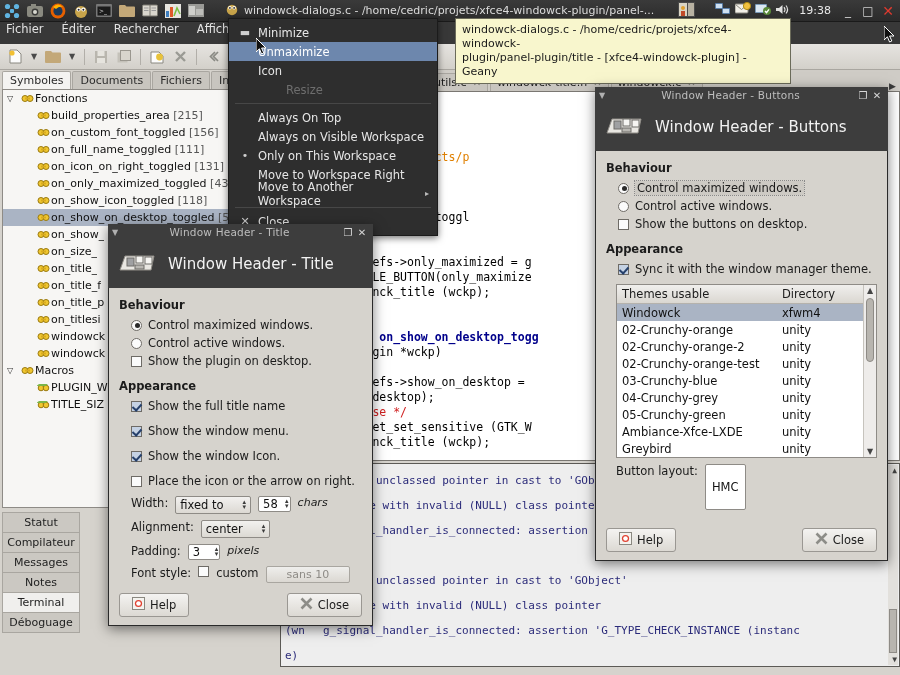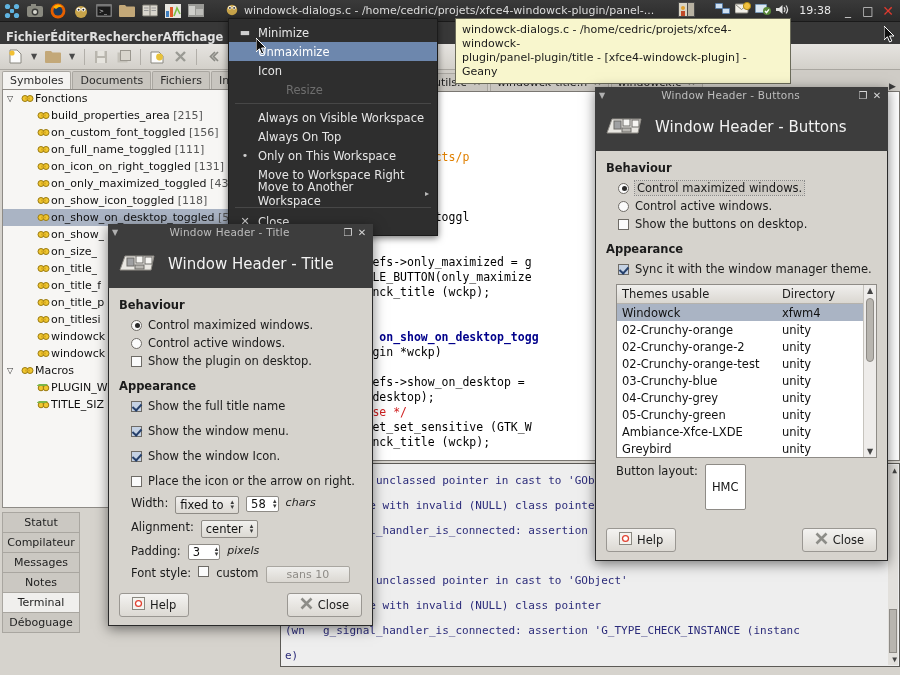--- a/index.html
+++ b/index.html
@@ -26,22 +26,22 @@
     color:#dcdcdc; font-size:11px; white-space:nowrap; overflow:hidden;
   }
   .tray { margin-left:auto; display:flex; align-items:center; gap:4px; padding-right:4px; }
   .clock { color:#e8e8e8; font-size:11px; padding:0 5px; }
   .wbtn { width:16px; height:16px; display:flex; align-items:center; justify-content:center; color:#cfcfcf; font-size:12px; }
   .wbtn.close { color:#e03a2f; font-weight:bold; font-size:14px; }
 
   
   #geany { position:absolute; left:0; top:22px; width:900px; height:653px; background:#d6d3cd; }
   #menubar {
-    height:22px; background:#383838; display:flex; align-items:flex-end;
-    padding-left:6px; color:#e2e2e2; font-size:11.5px;font-weight:bold;
+    height:22px; background:#383838; display:flex; align-items:flex-start;
+    padding-left:6px; gap:18px; color:#e2e2e2; font-size:11.5px;
   }
   #toolbar {
     height:26px; background:linear-gradient(#e6e4e0,#d3d0ca);
     border-bottom:1px solid #a9a6a0;
     display:flex; align-items:center; gap:3px; padding-left:5px;
   }
   .tb { width:20px; height:20px; display:flex; align-items:center; justify-content:center; }
   .tb.sep { width:7px; }
   .tb.sep::before { content:""; display:block; width:1px; height:16px; background:#b2afa9; }
   .tb.arrow { width:12px; color:#4a4a4a; font-size:8px; }
@@ -155,21 +155,21 @@
   .radio.on::after { content:""; position:absolute; left:2.5px; top:2.5px; width:5px; height:5px; border-radius:50%; background:#2b2b2b; }
   .cbox { width:11px; height:11px; border:1px solid #6e6b66; background:#fbfbfb; display:inline-block; position:relative; flex:0 0 auto;}
   .cbox.on { background:#c5d2e4; }
   .cbox.on::after {
     content:""; position:absolute; left:2px; top:0px; width:4px; height:7px;
     border:solid #26406b; border-width:0 2px 2px 0; transform:rotate(42deg);
   }
   .focusbox { outline:1px dotted #8a8a8a; background:#cdcac4; padding:0 2px; }
   .row { display:flex; align-items:flex-start; gap:7px; font-size:11.5px; color:#1b1b1b; margin:6px 0 0 12px; }
   .combo {
-    display:flex; align-items:center; gap:7px; background:linear-gradient(#f2f1ef,#dcd9d3);
+    display:flex; align-items:center; gap:19px; background:linear-gradient(#f2f1ef,#dcd9d3);
     border:1px solid #8e8b86; border-radius:2px; padding:1px 4px; font-size:11.5px; color:#111;
   }
   .spin-updown { display:flex; flex-direction:column; line-height:5px; font-size:7px; color:#3a3a3a; }
   .spin {
     display:flex; align-items:center; background:#fff; border:1px solid #8e8b86; border-radius:2px;
     padding:0 1px 0 4px; font-size:11.5px; color:#111;
   }
   .spin .val { min-width:22px; }
   .unit { font-style:italic; font-size:11px; color:#1b1b1b; }
   .fontbtn {
@@ -746,25 +746,25 @@
         <span class="mglyph"></span>
         <span>Icon</span>
       </div>
       <div class="mi dis">
         <span class="mglyph"></span>
         <span>Resize</span>
       </div>
       <div class="msep"></div>
       <div class="mi">
         <span class="mglyph"></span>
-        <span>Always on Visible Workspace</span>
+        <span>Always On Top</span>
       </div>
       <div class="mi">
         <span class="mglyph"></span>
-        <span>Always On Top</span>
+        <span>Always on Visible Workspace</span>
       </div>
       <div class="mi">
         <span class="mglyph">•</span>
         <span>Only on This Workspace</span>
       </div>
       <div class="mi">
         <span class="mglyph"></span>
         <span>Move to Workspace Right</span>
       </div>
       <div class="mi">

